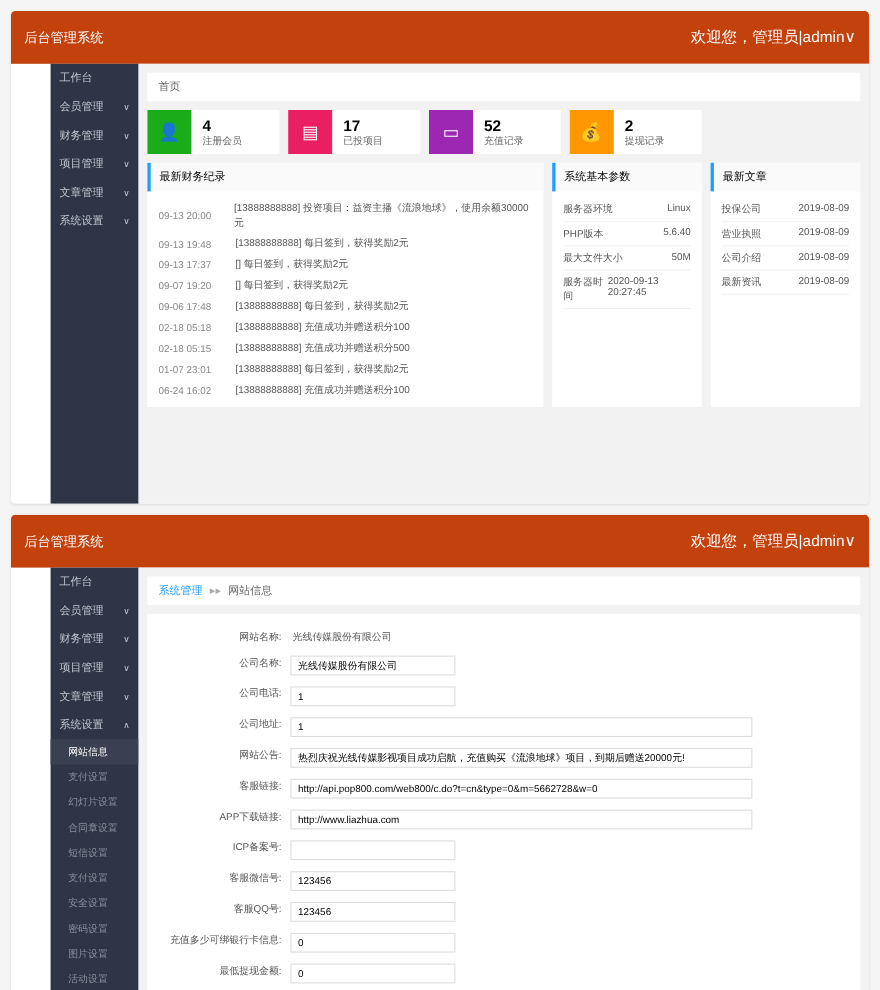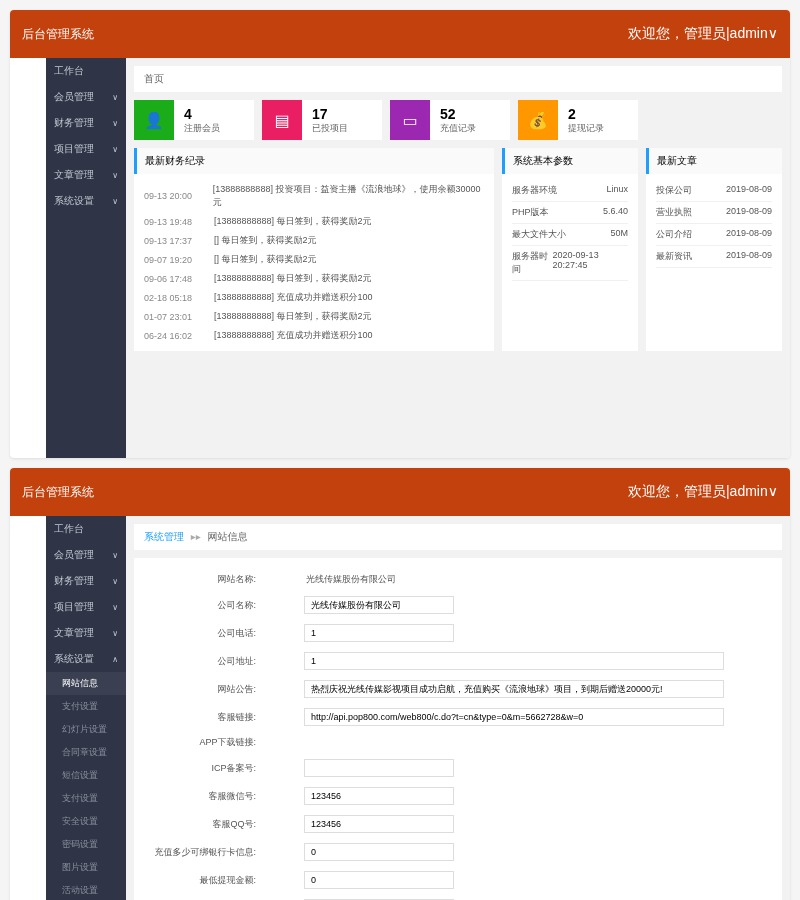--- a/index.html
+++ b/index.html
@@ -26,21 +26,21 @@
 .c-pink { background: #e91e63; }
 .c-purple { background: #9c27b0; }
 .c-orange { background: #ff9800; }
 .panels { display: flex; gap: 8px; }
 .panel { background: #fff; flex: 1; }
 .panel-hd { border-left: 3px solid #1e9fff; padding: 6px 8px; font-size: 10px; font-weight: normal; background: #fafafa; }
 .panel-bd { padding: 6px 10px; }
 .log-row { display: flex; gap: 10px; padding: 3px 0; font-size: 9px; color: #555; align-items: center; }
 .log-time { width: 60px; color: #888; }
 .kv-row { display: flex; justify-content: space-between; padding: 4px 0; font-size: 9px; color: #555; border-bottom: 1px solid #f0f0f0; }
-.form-row { display: flex; align-items: center; padding: 5px 0; gap: 40px; }
+.form-row { display: flex; padding: 5px 0; }
 .form-lbl { width: 110px; text-align: right; padding-right: 8px; font-size: 9px; color: #555; }
 .form-inp { flex: 0 0 auto; }
 .form-inp input { border: 1px solid #ddd; padding: 3px 6px; font-size: 9px; width: 150px; }
 .form-inp input.wide { width: 420px; }
 .form-val { font-size: 9px; color: #555; padding-left: 2px; }
 .right-col { flex: 0 0 280px; display: flex; flex-direction: row; gap: 8px; }
 </style>
 </head>
 <body>
 
@@ -127,20 +127,24 @@
                 <div class="log-time">09-07 19:20</div>
                 <div>[] 每日签到，获得奖励2元</div>
               </div>
               <div class="log-row">
                 <div class="log-time">09-06 17:48</div>
                 <div>[13888888888] 每日签到，获得奖励2元</div>
               </div>
               <div class="log-row">
                 <div class="log-time">02-18 05:18</div>
                 <div>[13888888888] 充值成功并赠送积分100</div>
+              </div>
+              <div class="log-row">
+                <div class="log-time">02-18 05:15</div>
+                <div>[13888888888] 充值成功并赠送积分500</div>
               </div>
               <div class="log-row">
                 <div class="log-time">01-07 23:01</div>
                 <div>[13888888888] 每日签到，获得奖励2元</div>
               </div>
               <div class="log-row">
                 <div class="log-time">06-24 16:02</div>
                 <div>[13888888888] 充值成功并赠送积分100</div>
               </div>
             </div>
@@ -261,20 +265,21 @@
           <div class="form-row">
             <div class="form-lbl">网站公告:</div>
             <div class="form-inp"><input class="wide" value="热烈庆祝光线传媒影视项目成功启航，充值购买《流浪地球》项目，到期后赠送20000元!" style=""></div>
           </div>
           <div class="form-row">
             <div class="form-lbl">客服链接:</div>
             <div class="form-inp"><input class="wide" value="http://api.pop800.com/web800/c.do?t=cn&amp;type=0&amp;m=5662728&amp;w=0" style=""></div>
           </div>
           <div class="form-row">
             <div class="form-lbl">APP下载链接:</div>
+            <div class="form-inp"><input class="wide" value="http://www.liazhua.com" style=""></div>
           </div>
           <div class="form-row">
             <div class="form-lbl">ICP备案号:</div>
             <div class="form-inp"><input class="" value="" style=""></div>
           </div>
           <div class="form-row">
             <div class="form-lbl">客服微信号:</div>
             <div class="form-inp"><input class="" value="123456" style=""></div>
           </div>
           <div class="form-row">

